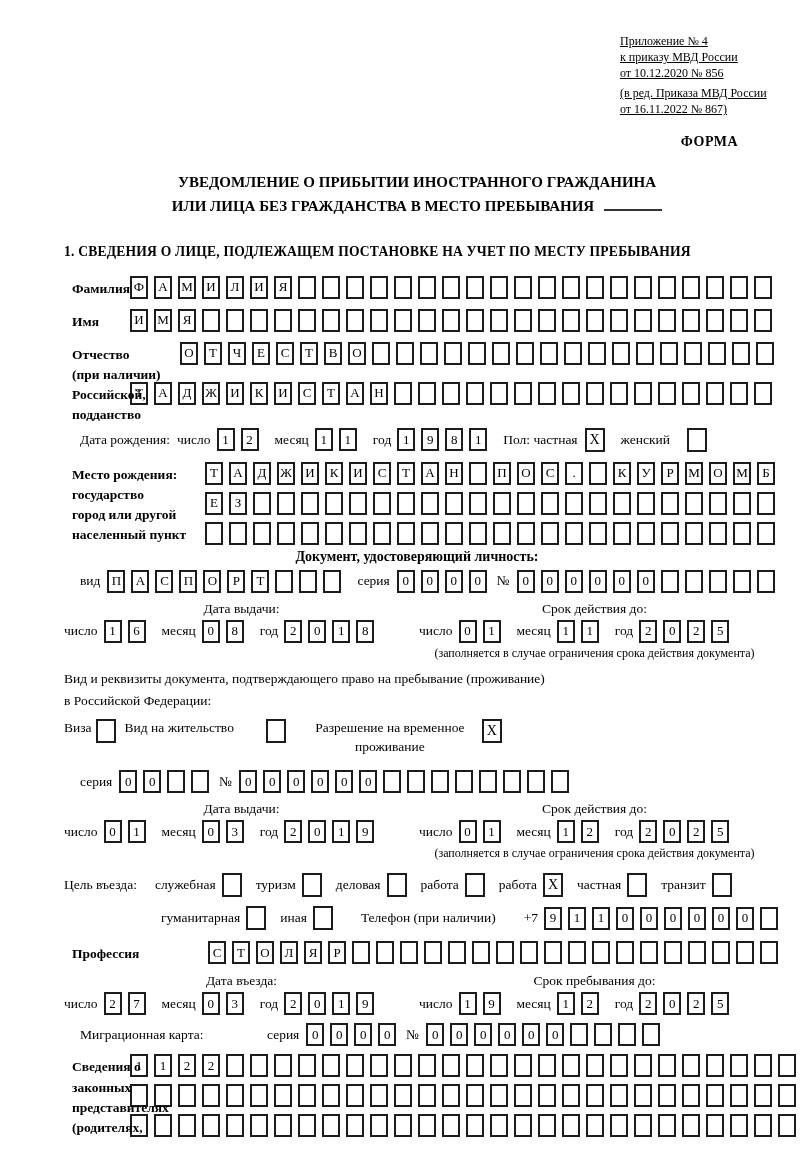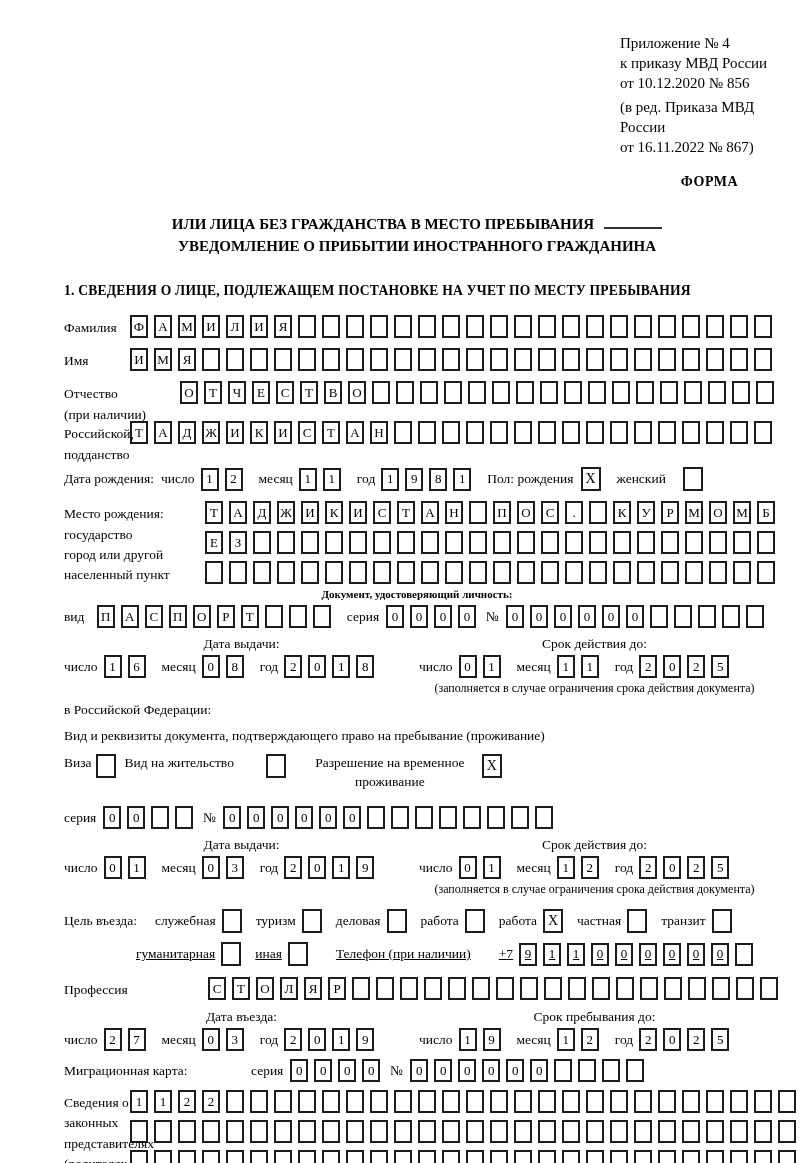--- a/index.html
+++ b/index.html
@@ -1,47 +1,47 @@
 <!DOCTYPE html>
 <html><head>
 <meta charset="utf-8">
 <style>
   html,body{margin:0;padding:0;background:#fff;}
   body{width:800px;height:1163px;color:#000;
        font-family:"Liberation Serif","DejaVu Serif",serif;font-size:13.5px;overflow:hidden;}
   .page{padding:34px 30px 0 64px;position:relative;}
 
   
-  .hdr{margin-left:556px;font-size:15px;line-height:1.32;}
+  .hdr{margin-left:556px;font-size:12px;line-height:1.32;text-decoration:underline;}
   .hdr .gap{height:5px;}
   .forma{font-weight:bold;text-align:right;padding-right:32px;margin-top:16px;font-size:14px;letter-spacing:.5px;}
 
   .title{text-align:center;font-weight:bold;font-size:15px;line-height:1.45;margin-top:22px;}
   .t-underline{display:inline-block;width:58px;border-bottom:2px solid #333;height:1em;margin-left:10px;}
 
   .sec-h{font-weight:bold;font-size:13.6px;margin-top:26px;letter-spacing:.2px;}
 
   
   .cells{display:inline-flex;flex-wrap:nowrap;}
   .cell{box-sizing:border-box;width:18px;height:23px;border:2px solid #1c1c1c;margin-right:6px;
         display:inline-flex;align-items:center;justify-content:center;font-size:13px;flex:0 0 auto;}
   .cb{box-sizing:border-box;width:20px;height:24px;border:2px solid #1c1c1c;display:inline-flex;
       align-items:center;justify-content:center;font-size:14px;flex:0 0 auto;}
 
   .frow{position:relative;margin-top:7px;min-height:26px;}
-  .flabel{position:absolute;left:0;top:3px;line-height:1.5;}
+  .flabel{position:absolute;left:8px;top:3px;line-height:1.5;font-weight:bold;}
   .ml66{margin-left:66px;}  .ml116{margin-left:116px;} .ml141{margin-left:141px;} .ml144{margin-left:144px;}
 
-  .inline-row{display:flex;align-items:center;margin-top:10px;}
+  .inline-row{display:flex;align-items:center;margin-top:10px;margin-left:16px;}
   .inline-row .lbl{margin-right:7px;white-space:nowrap;}
   .dgrp{display:flex;align-items:center;}
   .dgrp .lbl{margin:0 6px 0 0;white-space:nowrap;}
   .dgrp .cells{margin-right:10px;}
 
-  .center-b{font-weight:bold;text-align:center;font-size:11px;margin-top:4px;}
+  .center-b{font-weight:bold;text-align:center;font-size:14px;margin-top:4px;}
 
   .twocol{display:flex;margin-top:8px;}
   .col-l{width:355px;} .col-r{width:351px;}
   .col-h{text-align:center;font-size:13.5px;}
   .note{font-size:12px;text-align:center;margin-top:3px;}
 
   .stack{display:flex;flex-direction:column;row-gap:7px;}
 
   .opt-row{display:flex;align-items:flex-start;margin-top:10px;}
   .opt{display:flex;align-items:flex-start;}
@@ -61,22 +61,22 @@
     <div>Приложение № 4</div>
     <div>к приказу МВД России</div>
     <div>от 10.12.2020 № 856</div>
     <div class="gap"></div>
     <div>(в ред. Приказа МВД России</div>
     <div>от 16.11.2022 № 867)</div>
   </div>
   <div class="forma">ФОРМА</div>
 
   <div class="title">
+    <div>УВЕДОМЛЕНИЕ О ПРИБЫТИИ ИНОСТРАННОГО ГРАЖДАНИНА</div>
     <div><span>ИЛИ ЛИЦА БЕЗ ГРАЖДАНСТВА В МЕСТО ПРЕБЫВАНИЯ</span><span class="t-underline"></span></div>
-    <div>УВЕДОМЛЕНИЕ О ПРИБЫТИИ ИНОСТРАННОГО ГРАЖДАНИНА</div>
   </div>
 
   <div class="sec-h">1. СВЕДЕНИЯ О ЛИЦЕ, ПОДЛЕЖАЩЕМ ПОСТАНОВКЕ НА УЧЕТ ПО МЕСТУ ПРЕБЫВАНИЯ</div>
 
   <div class="frow" style="margin-top:16px;">
     <div class="flabel">Фамилия</div>
     <div class="cells ml66">
         <span class="cell">Ф</span>
         <span class="cell">А</span>
         <span class="cell">М</span>
@@ -224,21 +224,21 @@
           <span class="cell">1</span>
         </span>
       <span class="lbl">год</span>
       <span class="cells">
           <span class="cell">1</span>
           <span class="cell">9</span>
           <span class="cell">8</span>
           <span class="cell">1</span>
         </span>
     </div>
-    <span class="lbl">Пол: рождения</span>
+    <span class="lbl">Пол: частная</span>
     <span class="cb">X</span>
     <span class="lbl" style="margin-left:16px;">женский</span>
     <span class="cb" style="margin-left:10px;"></span>
   </div>
 
   <div class="frow" style="margin-top:10px;">
     <div class="flabel">
       <div>Место рождения:</div>
       <div>государство</div>
       <div>город или другой</div>
@@ -406,22 +406,22 @@
             <span class="cell">2</span>
             <span class="cell">0</span>
             <span class="cell">2</span>
             <span class="cell">5</span>
           </span>
       </div>
       <div class="note">(заполняется в случае ограничения срока действия документа)</div>
     </div>
   </div>
 
+  <div style="margin-top:10px;">Вид и реквизиты документа, подтверждающего право на пребывание (проживание)</div>
   <div style="margin-top:6px;">в Российской Федерации:</div>
-  <div style="margin-top:10px;">Вид и реквизиты документа, подтверждающего право на пребывание (проживание)</div>
 
   <div class="opt-row">
     <div class="opt">
       <span class="olbl">Виза</span>
       <span class="cb" style="margin-left:4px;"></span>
     </div>
     <div class="opt" style="margin-left:9px;gap:8px;">
       <span class="olbl">Вид на жительство</span>
       <span class="cb" style="margin-left:24px;"></span>
     </div>
@@ -517,21 +517,21 @@
     <span class="plbl">работа</span>
     <span class="cb"></span>
     <span class="plbl">работа</span>
     <span class="cb">X</span>
     <span class="plbl">частная</span>
     <span class="cb"></span>
     <span class="plbl">транзит</span>
     <span class="cb"></span>
   </div>
 
-  <div class="purpose" style="margin-top:9px;margin-left:72px;text-decoration:underline;">
+  <div class="purpose" style="margin-top:9px;margin-left:97px;">
     <span class="plbl" style="margin-left:0;">гуманитарная</span>
     <span class="cb"></span>
     <span class="plbl">иная</span>
     <span class="cb"></span>
     <span class="plbl" style="margin-left:28px;text-align:right;">Телефон (при наличии)</span>
     <span class="plbl" style="margin-left:22px;">+7</span>
     <span class="cells">
         <span class="cell">9</span>
         <span class="cell">1</span>
         <span class="cell">1</span>

